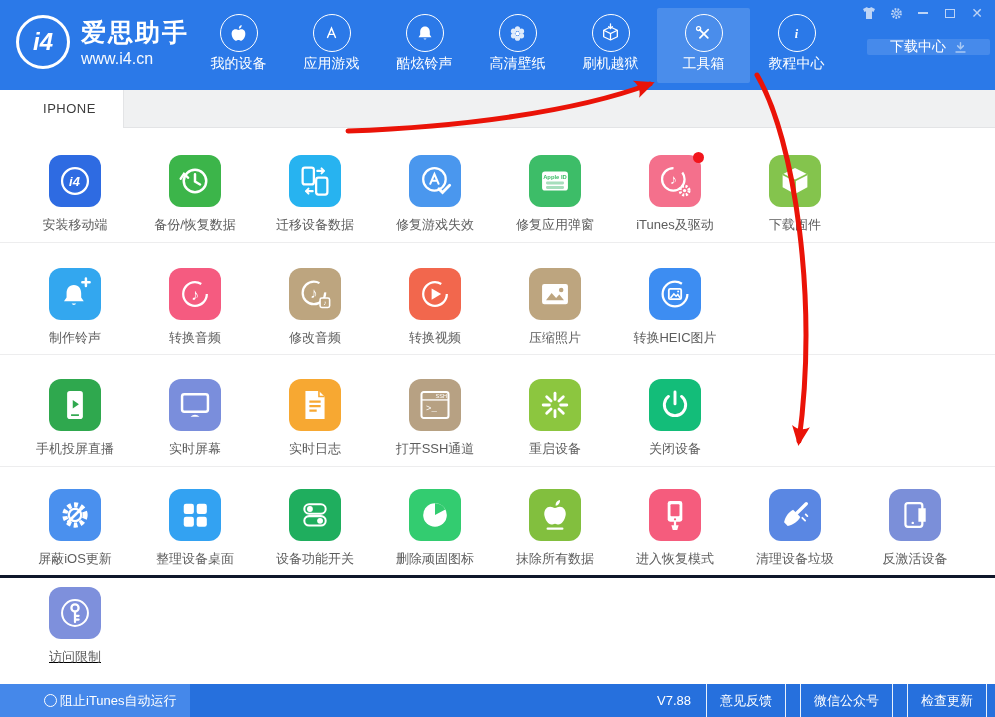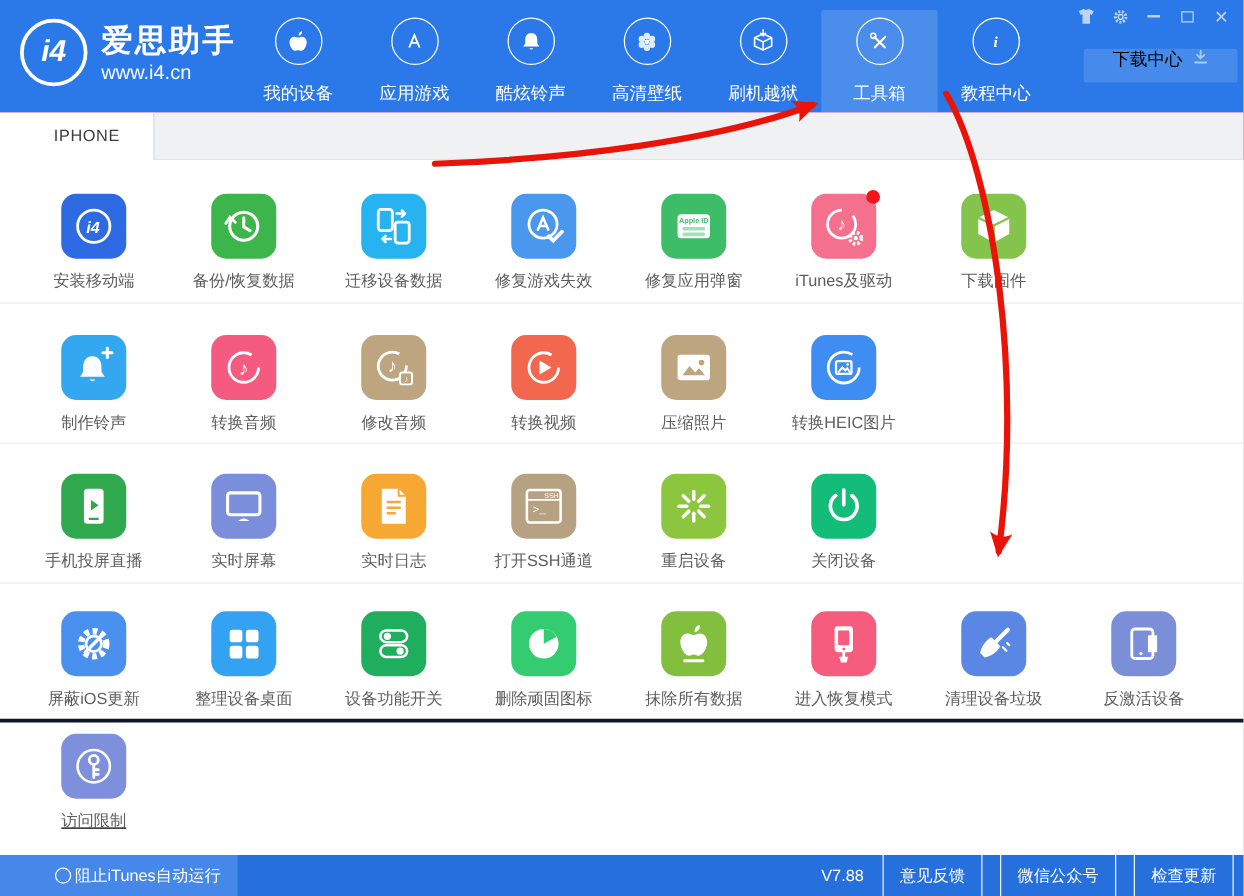--- a/index.html
+++ b/index.html
@@ -22,28 +22,28 @@
   .logo-text { margin-left:11px; color:#fff; }
   .logo-title { font-size:25px; font-weight:bold; letter-spacing:2px; }
   .logo-url { font-size:16px; margin-top:1px; opacity:.96; }
 
   .nav { position:absolute; left:192px; top:8px; display:flex; }
   .nav-item { width:93px; padding:6px 0 10px; display:flex; flex-direction:column; align-items:center;
               border-radius:2px; cursor:pointer; }
   .nav-item.active { background:rgba(255,255,255,.15); }
   .nav-circle { width:38px; height:38px; border:1.6px solid #fff; border-radius:50%;
                 display:flex; align-items:center; justify-content:center; }
-  .nav-label { margin-top:14px; color:#fff; font-size:14px; white-space:nowrap; }
-
-  .dl-btn { position:absolute; right:5px; top:39px; width:123px; height:27px;
-            background:rgba(255,255,255,.13); border-radius:2px; color:#000000; font-size:14px;
-            display:flex; align-items:flex-start; justify-content:center; gap:8px; cursor:pointer; }
+  .nav-label { margin-top:3px; color:#fff; font-size:14px; white-space:nowrap; }
+
+  .dl-btn { position:absolute; right:5px; top:39px; width:123px; height:16px;
+            background:rgba(255,255,255,.13); border-radius:2px; color:#ffffff; font-size:14px;
+            display:flex; align-items:center; justify-content:center; gap:8px; cursor:pointer; }
 
   
-  .tabrow { position:relative; height:38px; background:#a21caf; }
+  .tabrow { position:relative; height:38px; background:#0c4a6e; }
   .tab { position:absolute; left:0; top:0; width:123px; height:38px; line-height:38px;
          text-align:center; padding-left:16px; font-size:13px; color:#3c3c3c; letter-spacing:.5px;
          background:#fff; cursor:pointer; }
   .tab-rest { position:absolute; left:123px; right:0; top:0; height:38px; background:#f0f1f2;
               border-bottom:1px solid #e3e4e6; border-left:1px solid #e3e4e6; }
 
   
   .content { position:relative; height:556px; background:#fff; }
   .grid-row { display:flex; padding-left:15px; }
   .grid-row.r1 { height:115px; padding-top:27px; border-bottom:1px solid #ededee; }

